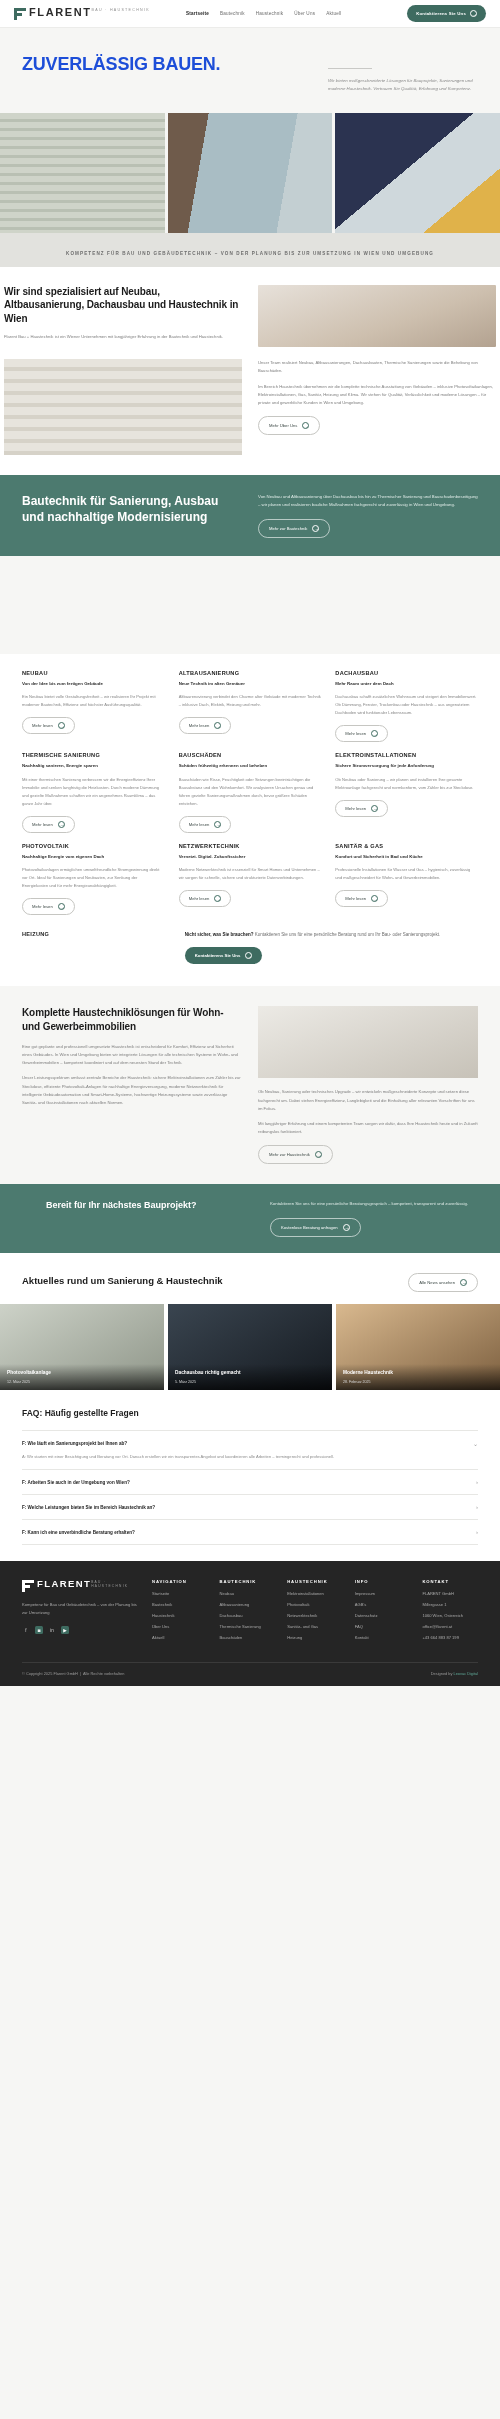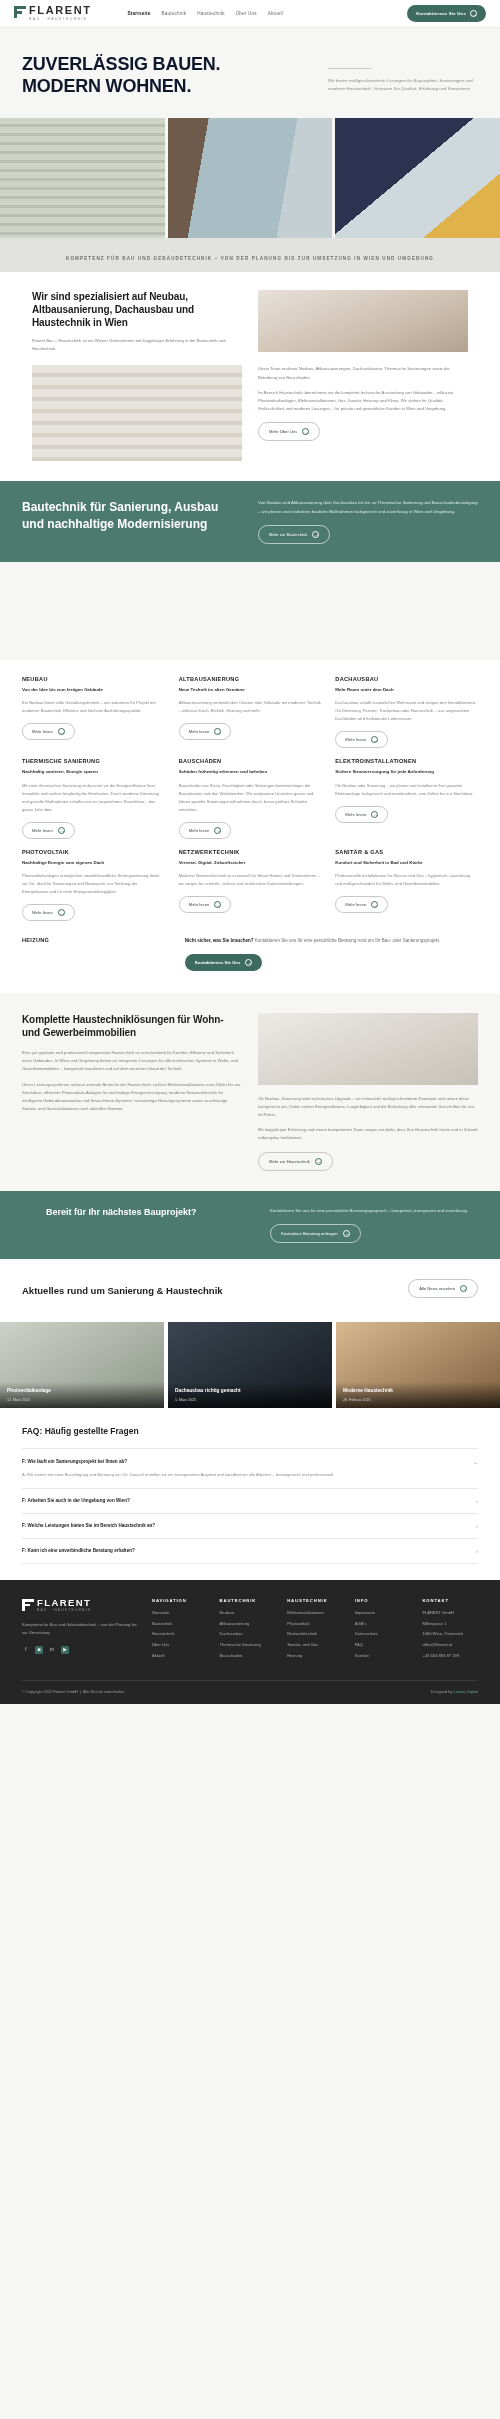--- a/index.html
+++ b/index.html
@@ -11,34 +11,34 @@
   }
   .page{width:500px;overflow:hidden;position:relative;}
 
   
   .header{height:28px;background:#ffffff;display:flex;align-items:center;padding:0 14px;border-bottom:1px solid #ececea;gap:10px;}
   .logo{display:flex;align-items:flex-start;gap:3px;}
   .logo-mark{width:12px;height:12px;position:relative;flex:0 0 auto;margin-top:1px;}
   .logo-mark:before{content:"";position:absolute;left:0;top:0;width:12px;height:3px;background:#3e6b60;}
   .logo-mark:after{content:"";position:absolute;left:0;top:0;width:3px;height:12px;background:#3e6b60;}
   .logo-mark i{position:absolute;left:0;top:5px;width:8px;height:2.5px;background:#3e6b60;}
-  .logo-txt{display:flex;flex-direction:column;line-height:1;}
+  .logo-txt{display:flex;flex-direction:row;line-height:1;}
   .logo-name{font-size:11px;letter-spacing:1.6px;font-weight:700;color:#2c2c2c;}
   .logo-sub{font-size:3.6px;letter-spacing:1.3px;color:#8d8d8d;margin-top:2px;}
   .nav{display:flex;gap:11px;margin-left:26px;}
   .nav a{font-size:4.6px;color:#6c6c6c;text-decoration:none;letter-spacing:.2px;}
   .nav a.active{color:#1d1d1d;font-weight:700;}
   .btn-head{margin-left:auto;background:#3e6b60;color:#fff;border-radius:20px;font-size:4.3px;padding:5px 9px;display:flex;align-items:center;gap:4px;font-weight:700;letter-spacing:.2px;}
   .arrow{display:inline-block;width:7px;height:7px;border-radius:50%;border:.6px solid currentColor;position:relative;}
   .arrow:after{content:"→";position:absolute;left:1px;top:-1.5px;font-size:5px;line-height:8px;}
 
   
   .hero{padding:26px 22px 20px;display:flex;gap:20px;background:#f6f6f4;}
   .hero-l{flex:1;}
-  .hero h1{font-family:"Liberation Sans",sans-serif;font-size:18px;line-height:1.22;font-weight:700;letter-spacing:-.2px;text-transform:uppercase;color:#0f172a;}
+  .hero h1{font-family:"Liberation Sans",sans-serif;font-size:18px;line-height:1.22;font-weight:700;letter-spacing:-.2px;text-transform:uppercase;color:#1d4ed8;}
   .hero-r{width:150px;padding-top:14px;}
   .rule{width:44px;height:1px;background:#c9c9c6;margin-bottom:8px;}
   .hero-r p{font-size:4.4px;line-height:1.85;color:#8a8a8a;font-style:italic;}
 
   
   .hero-imgs{display:flex;gap:3px;height:120px;padding:0 0;}
   .hero-imgs .ph{flex:1;}
   .ph{background-size:cover;background-position:center;}
 
   
@@ -48,21 +48,21 @@
   .img-interior1{background:
      linear-gradient(100deg,#6f5b4b 0 22%,#a9bdc4 22% 70%,#c3cfd2 70% 100%);}
   .img-art{background:
      linear-gradient(140deg,#2b3350 0 45%,#cfd8dc 45% 75%,#e0b24a 75% 100%);}
 
   
   .banner{background:#e2e2de;padding:8px 18px;text-align:center;}
   .banner span{font-size:4.6px;letter-spacing:1.1px;color:#6d6d6d;font-weight:700;text-transform:uppercase;}
 
   
-  .sec-white{background:#fff;padding:18px 32px 20px;}
+  .sec-white{background:#fff;padding:18px 4px 20px;}
   .two{display:flex;gap:16px;}
   .col{flex:1;}
   h2.big{font-size:10px;line-height:1.32;font-weight:700;color:#1b1b1b;letter-spacing:-.1px;}
   .lead{font-size:4.2px;line-height:1.9;color:#7d7d7d;margin-top:8px;}
   .ph-tall{height:62px;border-radius:1px;}
   .img-bath{background:linear-gradient(160deg,#e7e1da,#cdbfae 60%,#b3a290);}
   .img-balcony{background:repeating-linear-gradient(180deg,#e7e4dd 0 8px,#d6d2c8 8px 12px),linear-gradient(120deg,#efece4,#c8c2b4);}
   .body-sm{font-size:4.2px;line-height:1.95;color:#7d7d7d;}
   .btn-o{display:inline-flex;align-items:center;gap:5px;border:.6px solid #c6c6c2;border-radius:20px;padding:5px 10px;font-size:4.2px;color:#3e4a47;margin-top:9px;}
   .btn-o .arrow{border-color:#3e6b60;color:#3e6b60;}
@@ -94,21 +94,21 @@
   .sec-gray{background:#f6f6f4;padding:20px 22px;}
   .img-kitchen{background:linear-gradient(160deg,#eceae5,#c7c2b8);height:72px;}
 
   
   .teal-cta{background:#4c7a6f;color:#fff;padding:16px 22px;display:flex;gap:16px;align-items:flex-start;}
   .teal-cta h2{font-size:9px;font-weight:700;line-height:1.3;flex:1;padding-left:24px;}
   .teal-cta .r{flex:1;}
   .teal-cta p{font-size:4.3px;line-height:1.9;color:#e0ece8;}
 
   
-  .news-head{display:flex;align-items:flex-end;padding:18px 22px 24px;background:#fff;}
+  .news-head{display:flex;align-items:center;padding:18px 22px 12px;background:#fff;}
   .news-head h2{font-size:9.5px;line-height:1.32;font-weight:700;flex:1;}
   .news-grid{display:flex;gap:4px;padding:0 0 0 0;background:#fff;}
   .card{flex:1;height:86px;position:relative;overflow:hidden;}
   .card .ov{position:absolute;left:0;right:0;bottom:0;padding:6px 7px;background:linear-gradient(transparent,rgba(0,0,0,.72));color:#fff;}
   .card .ct{font-size:4.8px;font-weight:700;line-height:1.35;}
   .card .cd{font-size:3.6px;color:#d7d7d7;margin-top:3px;}
   .img-n1{background:linear-gradient(150deg,#cdd2c8,#8e9588);}
   .img-n2{background:linear-gradient(150deg,#3a4550,#151a20);}
   .img-n3{background:linear-gradient(150deg,#d9b98f,#7c5f3f);}
 
@@ -165,21 +165,20 @@
     </div>
     <div class="btn-head">
       <span>Kontaktierens Sie Uns</span>
       <span class="arrow"></span>
     </div>
   </div>
 
   <div class="hero">
     <div class="hero-l">
       <h1>ZUVERLÄSSIG BAUEN.</h1>
-      <h1>MODERN WOHNEN.</h1>
     </div>
     <div class="hero-r">
       <div class="rule"></div>
       <p>Wir bieten maßgeschneiderte Lösungen für Bauprojekte, Sanierungen und moderne Haustechnik. Vertrauen Sie Qualität, Erfahrung und Kompetenz.</p>
     </div>
   </div>
 
   <div class="hero-imgs">
     <div class="ph img-facade1"></div>
     <div class="ph img-interior1"></div>

